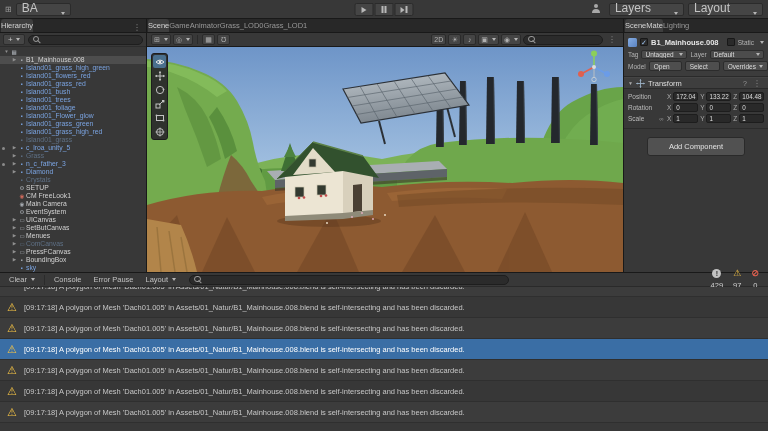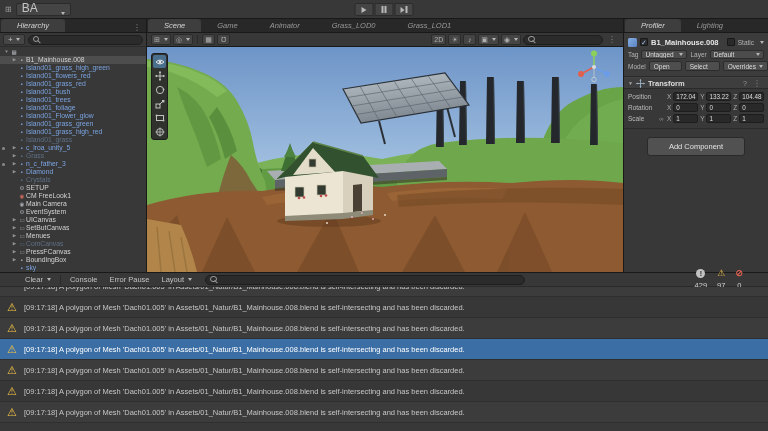--- a/index.html
+++ b/index.html
@@ -14,21 +14,21 @@
   .kebab { color:#8f8f8f; font-size:8px; padding:0 3px; }
   .mag { position:relative;width:8px;height:8px;flex:none; }
   .mag::before { content:"";position:absolute;width:4.5px;height:4.5px;border:1px solid #9a9a9a;border-radius:50%;left:0;top:0; }
   .mag::after { content:"";position:absolute;width:3.5px;height:1px;background:#9a9a9a;transform:rotate(45deg);left:4px;top:5.5px; }
   .cb { width:8px;height:8px;background:#2a2a2a;border:1px solid #181818;border-radius:1px;display:inline-flex;align-items:center;justify-content:center;flex:none;color:#9ec3f0;font-size:7px;line-height:7px; }
   .cb.checked::after { content:"✓"; }
   input { font-family:"Liberation Sans",sans-serif; }
   .search { height:10px;background:#2b2b2b;border:1px solid #1e1e1e;border-radius:6px;display:flex;align-items:center;padding:0 4px;gap:3px; }
   .search input { flex:1;background:transparent;border:none;outline:none;color:#ccc;font-size:7px;min-width:0; }
   .tabstrip { height:14px;background:#282828;display:flex;align-items:flex-end;border-bottom:1px solid #191919;padding-left:1px; }
-  .tab { height:13px;padding:0 16px;display:flex;align-items:center;gap:3px;color:#989898;font-size:7.5px;white-space:nowrap;font-style:italic; }
+  .tab { height:13px;padding:0 0;display:flex;align-items:center;gap:3px;color:#989898;font-size:7.5px;white-space:nowrap; }
   .tab.active { background:#3e3e3e;color:#d4d4d4;border-radius:3px 3px 0 0; }
   .strip-icons { margin-left:auto;display:flex;align-items:center;padding-right:2px; }
   
   #topbar { position:absolute;left:0;top:0;width:768px;height:19px;background:#383838;border-bottom:1px solid #191919;display:flex;align-items:center;padding:0 5px; }
   .tb-btn { height:13px;background:#454545;border:1px solid #2b2b2b;border-radius:2px;display:flex;align-items:flex-end;padding:0 5px;gap:20px;color:#c4c4c4;font-size:12px; }
   #play-group { position:absolute;left:50%;top:3px;transform:translateX(-50%);display:flex;gap:1px; }
   .play-btn { width:19px;height:13px;background:#454545;border:1px solid #2b2b2b;display:flex;align-items:center;justify-content:center; }
   .play-btn:first-child { border-radius:2px 0 0 2px; } .play-btn:last-child { border-radius:0 2px 2px 0; }
   .tri { width:0;height:0;border-top:3.5px solid transparent;border-bottom:3.5px solid transparent;border-left:5px solid #b8b8b8; }
   .pausebars { display:flex;gap:1.5px; } .pausebars i { width:2px;height:7px;background:#b8b8b8; }
@@ -69,31 +69,31 @@
   #inspector { position:absolute;left:623px;top:19px;width:145px;height:253px;border-left:1px solid #191919;display:flex;flex-direction:column;background:#383838; }
   #go-header { background:#3c3c3c;border-bottom:1px solid #2a2a2a;padding:3px 4px 4px 4px; }
   .go-row { display:flex;align-items:center;gap:3px;height:12px;font-size:7px;color:#c8c8c8; }
   .pcube { width:9px;height:9px;background:linear-gradient(135deg,#86aee4,#5a82c0);border-radius:1.5px;flex:none; }
   .go-name { font-weight:bold;font-size:7.5px;color:#e6e6e6;overflow:hidden;white-space:nowrap;flex:1; }
   .dd { height:9px;background:#4c4c4c;border:1px solid #2d2d2d;border-radius:2px;display:flex;align-items:center;padding:0 3px;font-size:6.5px;color:#dcdcdc;gap:2px; }
   .insp-label { font-size:6.5px;color:#b4b4b4; }
   .mini2 { height:10px;background:#4e4e4e;border:1px solid #2c2c2c;border-radius:2px;display:flex;align-items:center;padding:0 4px;font-size:6.5px;color:#dcdcdc; }
   #component-header { height:12px;background:#3e3e3e;border-bottom:1px solid #2a2a2a;border-top:1px solid #454545;display:flex;align-items:center;gap:3px;padding:0 4px; }
   #component-header .arrow { font-size:5px;color:#aaa; }
-  #component-header .comp-title { font-weight:bold;font-size:7.5px;color:#dedede;flex:1; }
+  #component-header .comp-title { font-weight:normal;font-size:7.5px;color:#dedede;flex:1; }
   .tr-row { display:flex;align-items:center;gap:2px;height:11px;padding:0 4px; }
   .tr-label { width:28px;font-size:6.5px;color:#bcbcbc;flex:none; }
   .tr-link { width:7px;font-size:6px;color:#9a9a9a;text-align:center;flex:none; }
   .ax { font-size:6.5px;color:#aaa;flex:none; }
   .numfield { flex:1;height:9px;background:#292929;border:1px solid #1d1d1d;border-radius:2px;padding:0 2px;font-size:6.3px;color:#dddddd;display:flex;align-items:center;overflow:hidden;white-space:nowrap;min-width:0; }
   #add-component { width:98px;height:19px;margin:8px auto;background:#515151;border:1px solid #2a2a2a;border-radius:3px;color:#e2e2e2;font-size:7.5px;display:flex;align-items:center;justify-content:center; }
   
   #bottom { position:absolute;left:0;top:272px;width:768px;height:159px;border-top:1px solid #191919;display:flex;flex-direction:column;background:#383838; }
   .btab::before { content:"";width:6px;height:6px;background:#8d8d8d;border-radius:1px;margin-right:3px; }
-  #console-toolbar { height:14px;background:#383838;border-bottom:1px solid #2a2a2a;display:flex;align-items:center;padding:0 20px;gap:2px; }
+  #console-toolbar { height:14px;background:#383838;border-bottom:1px solid #2a2a2a;display:flex;align-items:center;padding:0 4px;gap:2px; }
   .cbtn { height:12px;display:flex;align-items:center;padding:0 5px;color:#c2c2c2;font-size:7.5px;gap:1px; }
   .csep { width:1px;height:10px;background:#2b2b2b;margin:0 2px; }
   #console-search { flex:1;margin:0 6px;max-width:320px; }
   .count { display:flex;align-items:center;gap:3px;padding:0 5px;font-size:7.5px;color:#d2d2d2;flex-direction:column; }
   .ico-info { width:9px;height:9px;border-radius:50%;background:#c2c2c2;color:#2b2b2b;font-size:7px;line-height:9px;text-align:center;font-weight:bold; }
   .ico-warn { color:#f6c445;font-size:9px;line-height:9px; }
   .ico-err { color:#e0604f;font-size:9px;line-height:9px;font-weight:bold; }
   #log-list { flex:1;overflow:hidden; }
   #log-scroll { margin-top:-11px; }
   .log-row { height:21px;display:flex;align-items:center;gap:5px;padding-left:5px;border-bottom:1px solid #2f2f2f;background:#3c3c3c; }
@@ -123,20 +123,31 @@
           <span class="pausebars">
             <i></i>
             <i></i>
           </span>
         </div>
       <div class="play-btn">
           <span class="tri" style="border-left-width:4px;border-top-width:3px;border-bottom-width:3px;"></span>
           <span class="stepbar"></span>
         </div>
     </div>
+    <div id="topbar-right">
+      <span class="person"></span>
+      <div class="tb-btn">
+        <span>Layers</span>
+          <span class="caret"></span>
+      </div>
+      <div class="tb-btn">
+        <span>Layout</span>
+          <span class="caret"></span>
+      </div>
+    </div>
   </div>
 
   <div id="hierarchy">
     <div class="tabstrip">
       <div class="tab active">
           <span>Hierarchy</span>
         </div>
       <div class="strip-icons">
           <span class="kebab">⋮</span>
         </div>
@@ -559,21 +570,21 @@
             </svg>
         </div>
       </div>
     </div>
   </div>
 
   <div id="inspector">
     <div class="tabstrip">
 
     <div class="tab active">
-          <span>Profiler</span>
+          <span>SceneMate</span>
         </div>
         <div class="tab">
           <span>Lighting</span>
         </div>
       </div>
     <div id="go-header">
       <div class="go-row">
         <span class="pcube"></span>
         <span class="cb checked"></span>
         <span class="go-name">B1_Mainhouse.008</span>

